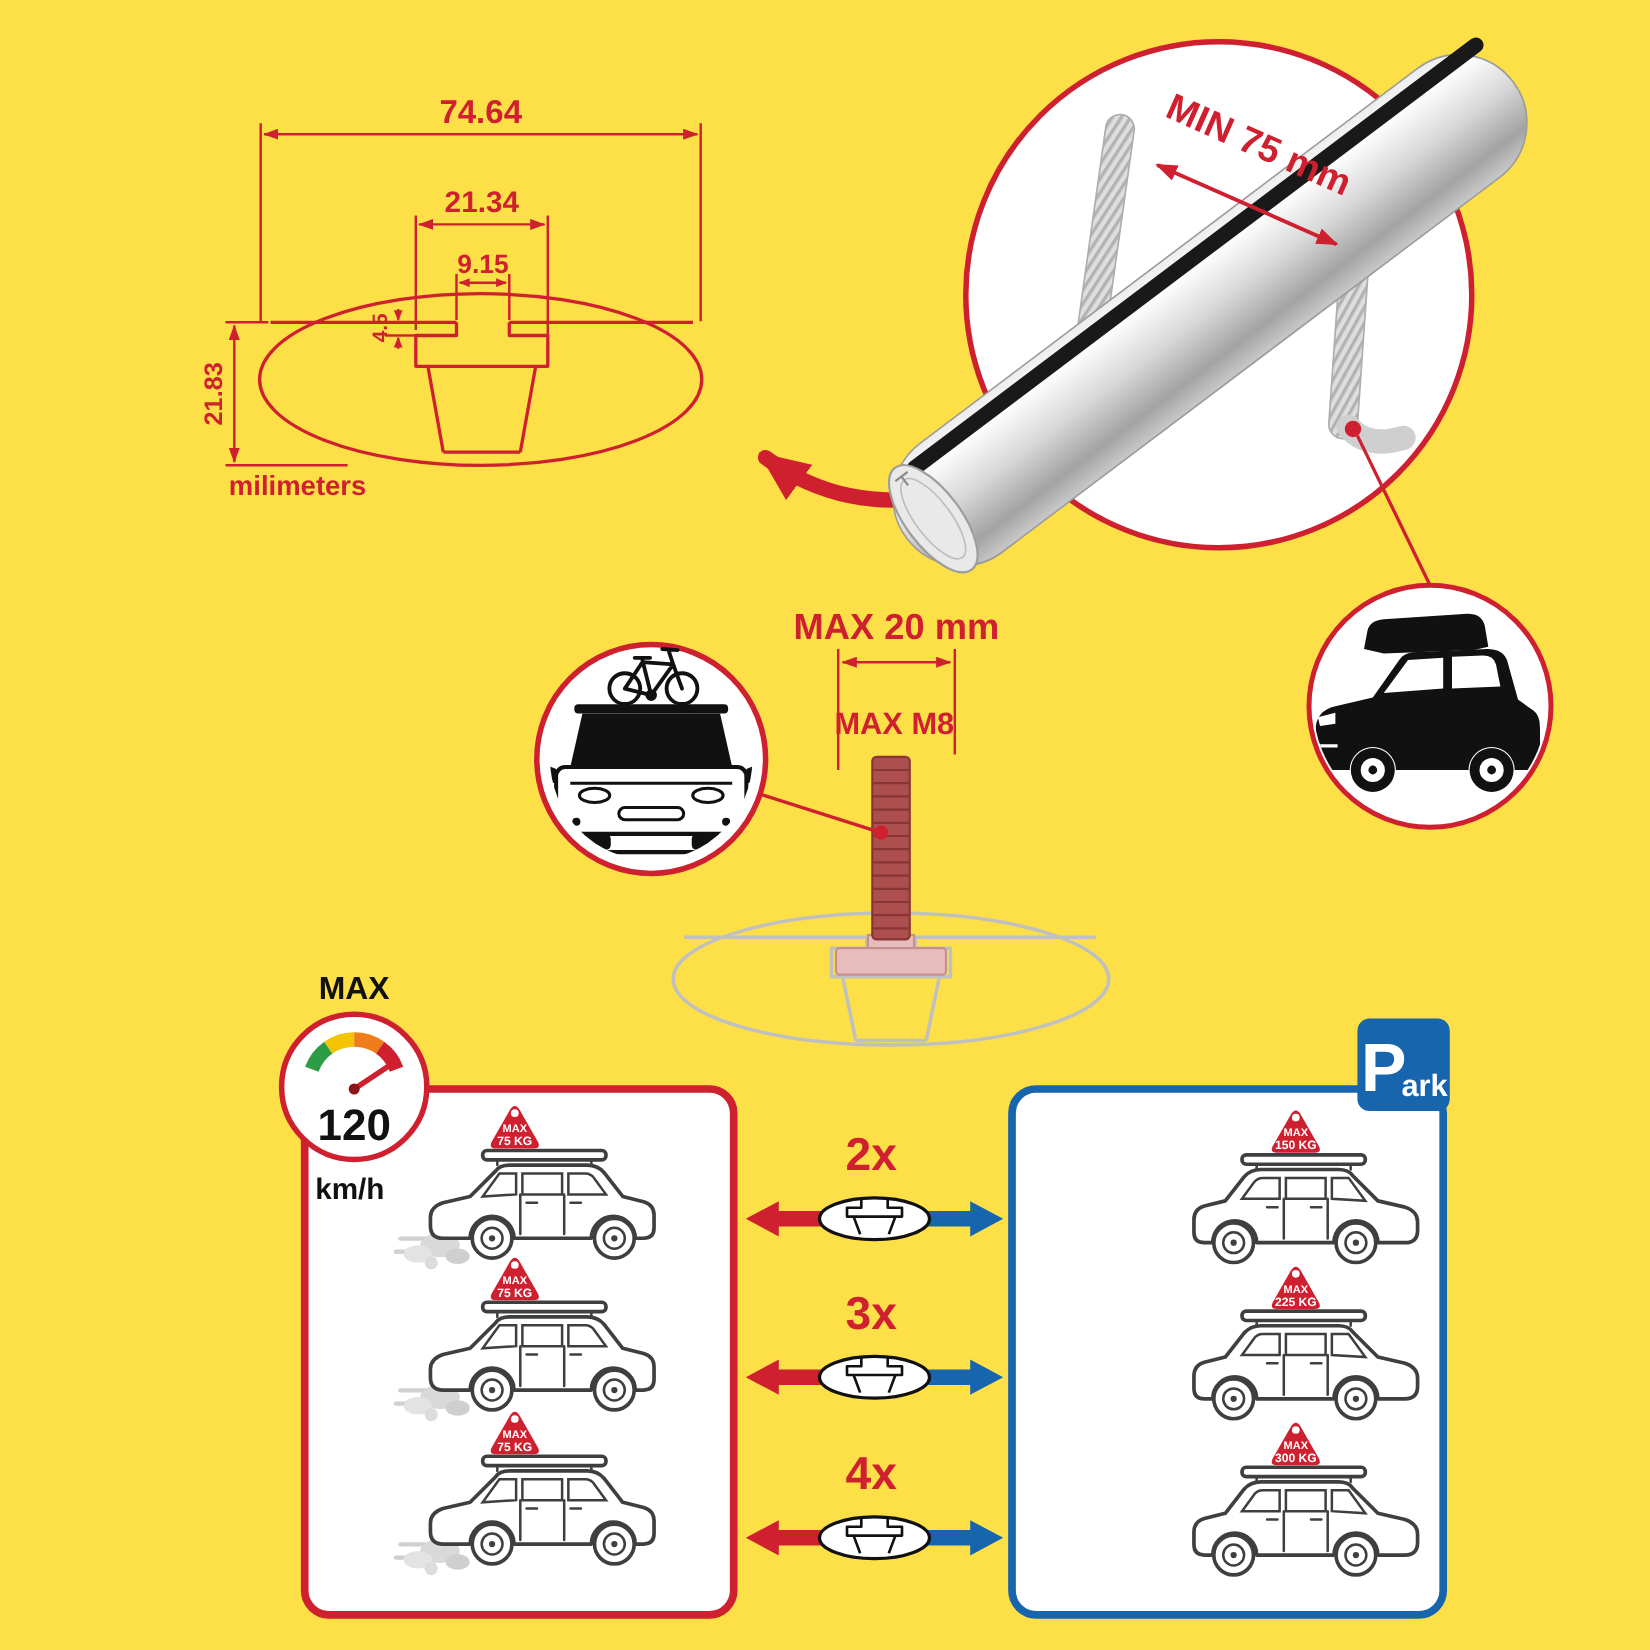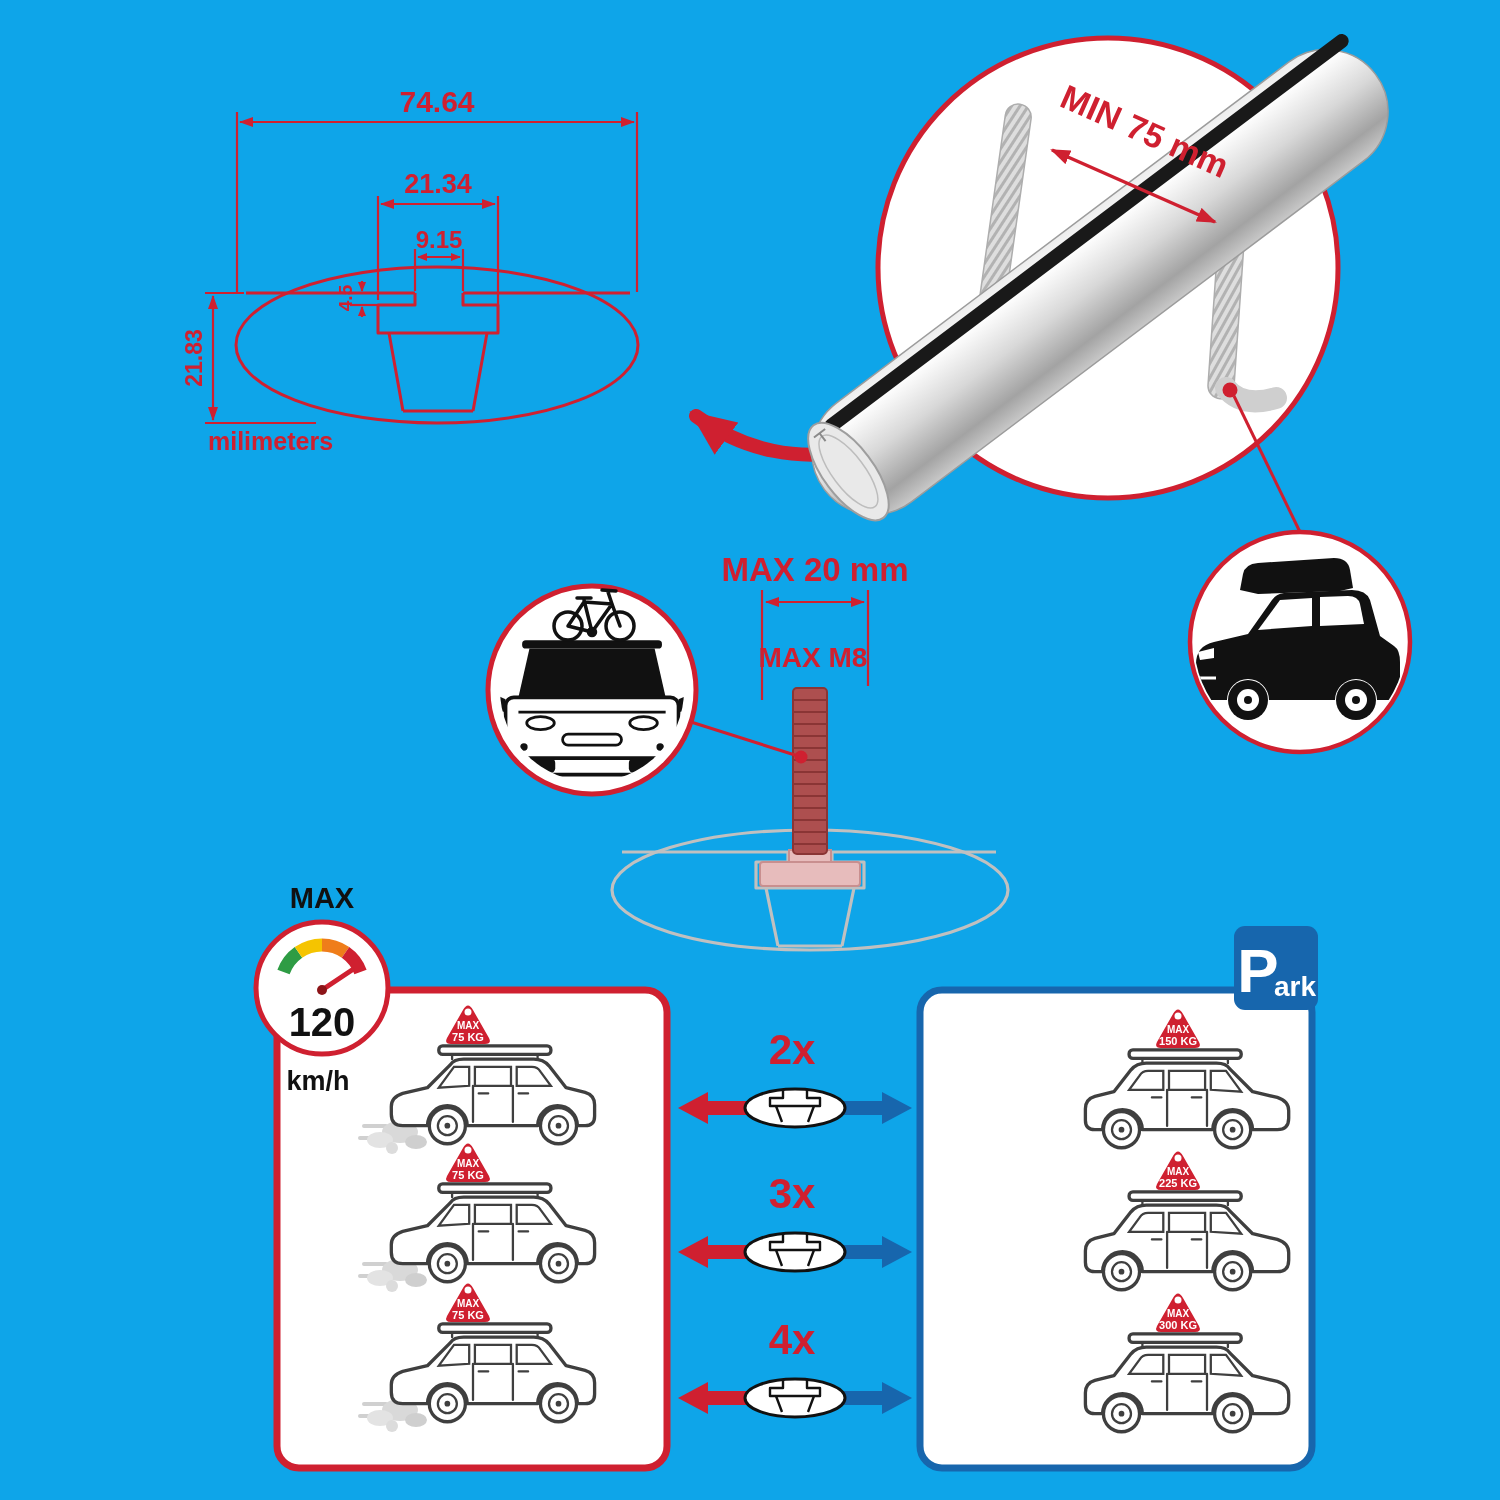--- a/index.html
+++ b/index.html
@@ -1,16 +1,16 @@
 <!DOCTYPE html>
 <html><head>
 <meta charset="utf-8">
 <style>
   html,body{margin:0;padding:0;background:#fff;}
-  .canvas{position:relative;width:1500px;height:1500px;background:#0ea5e9;overflow:hidden;}
+  .canvas{position:relative;width:1500px;height:1500px;background:#fde047;overflow:hidden;}
   svg{display:block;}
   text{font-family:"Liberation Sans", sans-serif;font-weight:bold;}
   .red{fill:#cf2030;}
   .blk{fill:#111111;}
   .wht{fill:#ffffff;}
   .dimline{stroke:#cf2030;stroke-width:2.2;fill:none;}
   .profile{stroke:#cf2030;stroke-width:3;fill:none;stroke-linejoin:round;}
   .gprofile{stroke:#c0c0c0;stroke-width:3.2;fill:none;stroke-linejoin:round;}
   .carline{stroke:#3f3f3f;stroke-width:3.5;fill:#ffffff;stroke-linejoin:round;stroke-linecap:round;}
   .carthin{stroke:#3f3f3f;stroke-width:2.4;fill:none;stroke-linecap:round;}

